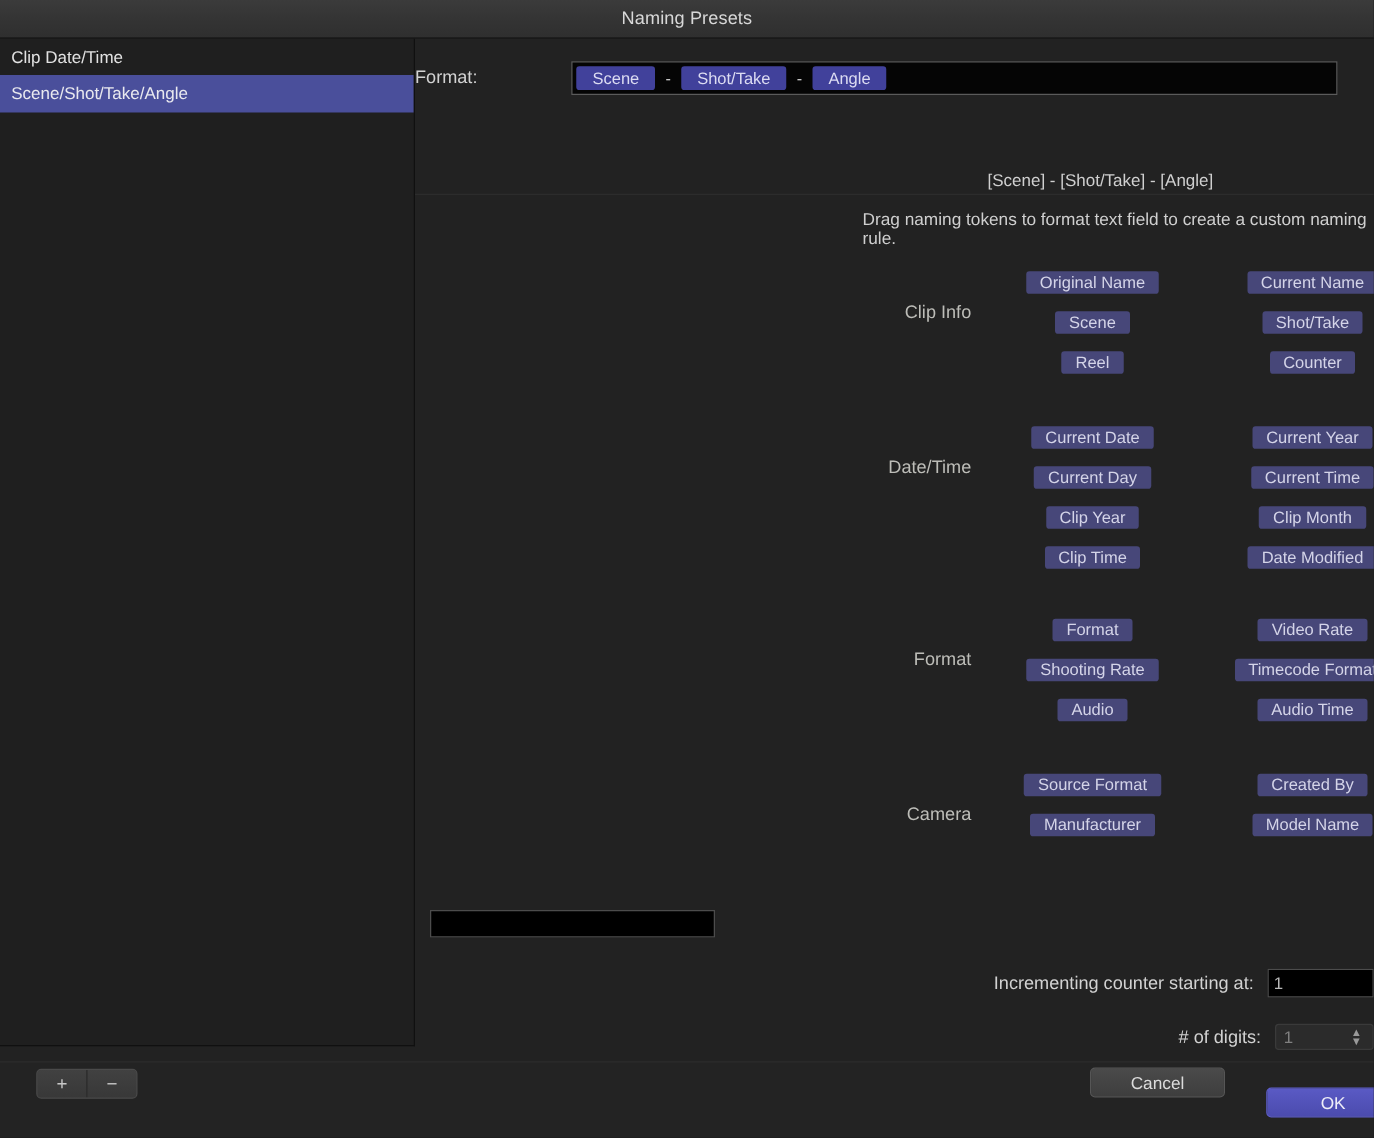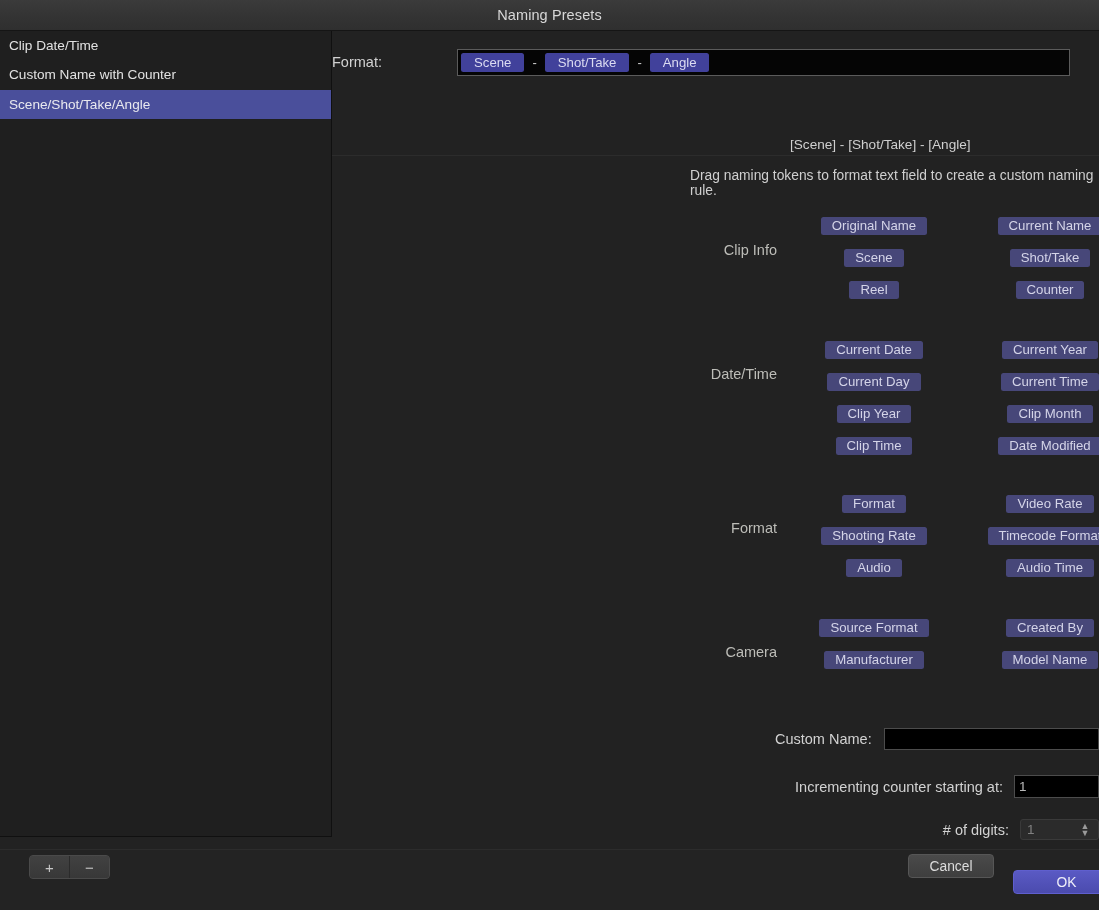--- a/index.html
+++ b/index.html
@@ -275,22 +275,22 @@
     height: 24px;
     border-radius: 4px;
     display: flex;
     align-items: center;
     justify-content: center;
     font-size: 13.8px;
     cursor: default;
     box-sizing: border-box;
   }
   #cancel-btn {
-    left: 908px;
-    width: 86px;
+    left: 872px;
+    width: 108px;
     background: linear-gradient(to bottom, #4a4a4a, #3e3e3e);
     border: 1px solid #565656;
     color: #dcdcdc;
   }
   #ok-btn {
     left: 1013px;
     width: 107px;
     background: linear-gradient(to bottom, #5a5ac4, #4b4bae);
     border: 1px solid #5f5fce;
     color: #eeeef8;
@@ -304,23 +304,20 @@
 
   <div id="titlebar">
     <span class="title">Naming Presets</span>
   </div>
 
   <div id="body-split">
 
     <div id="sidebar">
         <div class="preset-row">
           <span>Clip Date/Time</span>
-        </div>
-        <div class="preset-row">
-          <span>Custom Name with Counter</span>
         </div>
         <div class="preset-row selected">
           <span>Scene/Shot/Take/Angle</span>
         </div>
       </div>
 
     <div id="pane">
 
       <div id="format-row">
         <div id="format-label">Format:</div>
@@ -395,21 +392,20 @@
               </div>
               <div class="tok-col">
                 <div class="tok">Created By</div>
                 <div class="tok">Model Name</div>
               </div>
             </div>
           </div>
         </div>
 
       <div class="form-row" style="left:0; top:697px; width:100%;">
-        <div class="form-label" style="width:573px;">Custom Name:</div>
         <input class="txt-input" style="margin-left: 12px; width: 228px; height: 22px;" placeholder="">
       </div>
 
       <div class="form-row" style="left:0; top:744px; width:100%;">
         <div class="form-label" style="width:720px;">Incrementing counter starting at:</div>
         <input class="txt-input" style="margin-left: 11px; width: 85px; height: 23px;" value="1">
       </div>
 
       <div class="form-row" style="left:0; top:788px; width:100%;">
         <div class="form-label" style="width:720px;"># of digits:</div>

